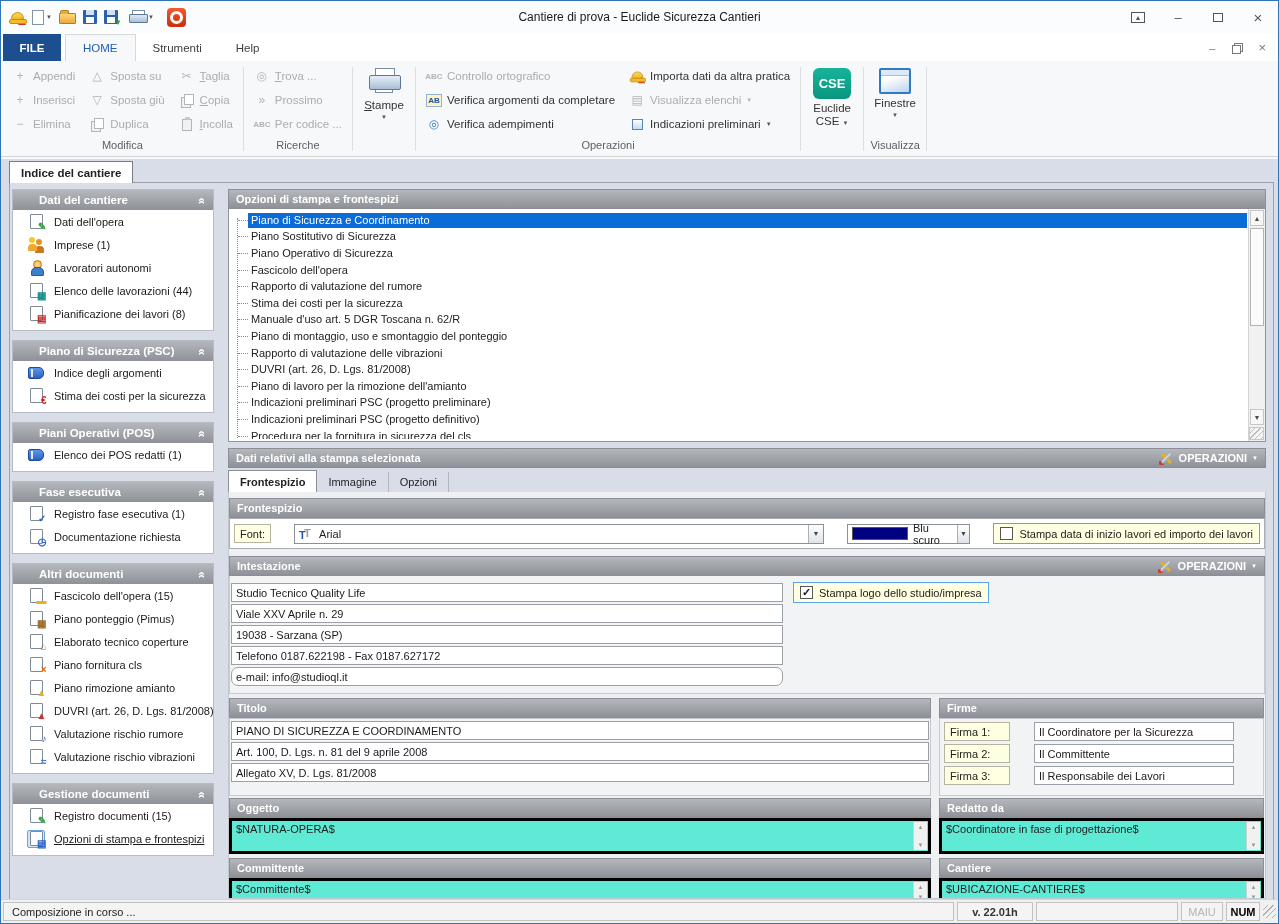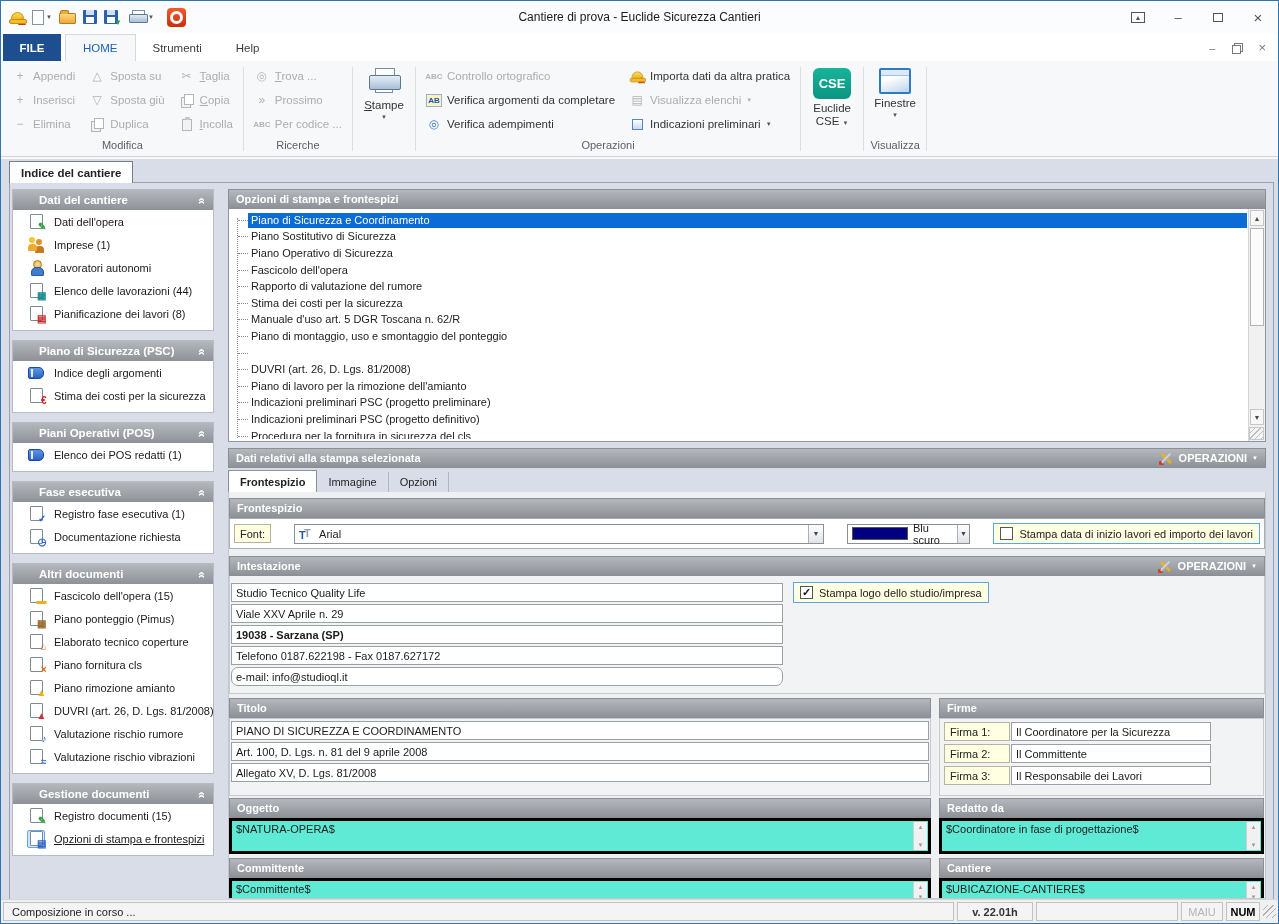--- a/index.html
+++ b/index.html
@@ -154,21 +154,21 @@
   .tinp{position:absolute;height:19px;border:1px solid #9aa0a6;background:#fff;font-family:"Liberation Sans",sans-serif;font-size:11px;padding:0 4px;color:#1a1a1a;}
   .intarea .tinp{left:1px;width:552px;}
   .cb-logo{position:absolute;left:563px;top:6px;}
 
   .gh-tit{left:0;top:206px;width:702px;}
   .gbox{position:absolute;background:#f2f3f4;border:1px solid #c6cad0;}
   .box-tit{left:0;top:226px;width:702px;height:78px;}
   .box-tit .tinp{left:1px;width:698px;}
   .gh-firme{left:710px;top:206px;width:325px;}
   .box-firme{left:710px;top:226px;width:325px;height:78px;}
-  .frow{position:absolute;left:4px;display:flex;gap:1px;align-items:center;}
+  .frow{position:absolute;left:4px;display:flex;gap:24px;align-items:center;}
   .frow .ylab{width:66px;}
   .frow .tinp{position:static;width:200px;}
 
   .gh-ogg{left:0;top:306px;width:702px;}
   .tabox{position:absolute;background:#5eead4;border:3px solid #000000;}
   .box-ogg{left:0;top:326px;width:702px;height:36px;}
   .gh-red{left:710px;top:306px;width:325px;}
   .box-red{left:710px;top:326px;width:325px;height:36px;}
   .gh-com{left:0;top:366px;width:702px;}
   .box-com{left:0;top:386px;width:702px;height:28px;}
@@ -632,20 +632,21 @@
             <div class="lrow">
                 <span class="stub"></span>
                 <span class="ltxt">Manuale d'uso art. 5 DGR Toscana n. 62/R</span>
               </div>
             <div class="lrow">
                 <span class="stub"></span>
                 <span class="ltxt">Piano di montaggio, uso e smontaggio del ponteggio</span>
               </div>
             <div class="lrow">
                 <span class="stub"></span>
+                <span class="ltxt">Rapporto di valutazione delle vibrazioni</span>
               </div>
             <div class="lrow">
                 <span class="stub"></span>
                 <span class="ltxt">DUVRI (art. 26, D. Lgs. 81/2008)</span>
               </div>
             <div class="lrow">
                 <span class="stub"></span>
                 <span class="ltxt">Piano di lavoro per la rimozione dell'amianto</span>
               </div>
             <div class="lrow">
@@ -718,21 +719,21 @@
                 <span class="tools">
                   <span class="rd"></span>
                 </span>
                 <span>OPERAZIONI</span>
                 <span class="car w">▼</span>
               </span>
           </div>
           <div class="intarea">
             <input class="tinp" style="top: 7px;" value="Studio Tecnico Quality Life">
             <input class="tinp" style="top: 28px;" value="Viale XXV Aprile n. 29">
-            <input class="tinp" style="top: 49px; font-weight: bold;" value="19038 - Sarzana (SP)">
+            <input class="tinp" style="top: 49px;" value="19038 - Sarzana (SP)">
             <input class="tinp" style="top: 70px;" value="Telefono 0187.622198 - Fax 0187.627172">
             <input class="tinp" style="top: 91px; border-radius: 7px;" value="e-mail: info@studioql.it">
             <span class="cbox cb-logo">
               <span class="ckb">✓</span>
               <span>Stampa logo dello studio/impresa</span>
             </span>
           </div>
 
           <div class="ghead gh-tit">
               <span class="gt">Titolo</span>

